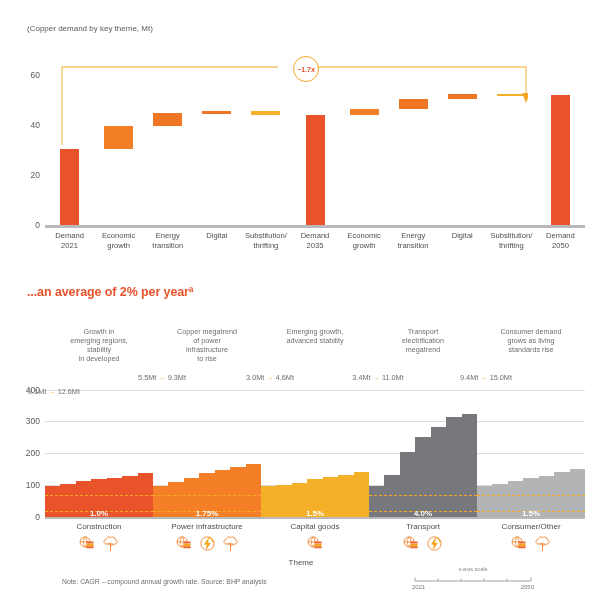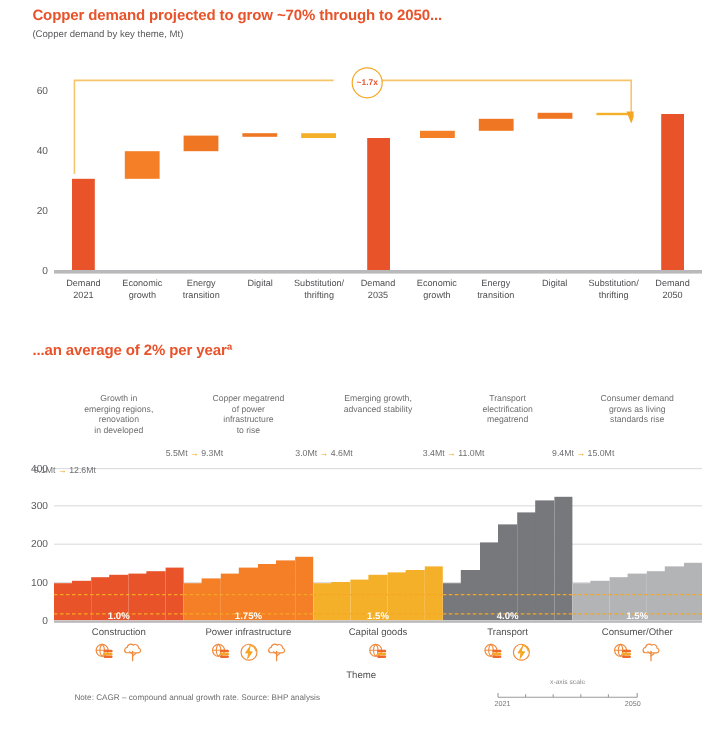--- a/index.html
+++ b/index.html
@@ -121,21 +121,20 @@
     font-size:5.6px; color:#8a8a8d;
   }
   #scale-start { position:absolute; left:0; top:18px; font-size:6px; color:#7a7a7d; }
   #scale-end   { position:absolute; right:0; top:18px; font-size:6px; color:#7a7a7d; }
 </style>
 </head>
 <body>
 
 <div id="panel1">
 
-  <div id="p1-title" class="title">Copper demand projected to grow ~70% through to 2050...</div>
   <div id="p1-sub" class="subtitle">(Copper demand by key theme, Mt)</div>
 
   <div id="p1-ylabels">
       <div class="yt1" style="top: 170px;">0</div>
       <div class="yt1" style="top: 120px;">20</div>
       <div class="yt1" style="top: 70px;">40</div>
       <div class="yt1" style="top: 20px;">60</div>
     </div>
   <div id="p1-plot">
       <div class="wf-bar" style="left: 15.0455px; top: 93.75px; width: 19px; height: 76.25px; background: rgb(232, 83, 42);"></div>
@@ -208,21 +207,21 @@
 </div>
 
 <div id="panel2">
 
   <div id="p2-title" class="title">...an average of 2% per yearª</div>
 
   <div id="p2-notes">
       <div class="theme-note" style="left: 33px; width: 132px;">
         <div>Growth in</div>
         <div>emerging regions,</div>
-        <div>renovation</div>
+        <div>stability</div>
         <div>in developed</div>
       </div>
       <div class="theme-note" style="left: 141px; width: 132px;">
         <div>Copper megatrend</div>
         <div>of power</div>
         <div>infrastructure</div>
         <div>to rise</div>
       </div>
       <div class="theme-note" style="left: 249px; width: 132px;">
         <div>Emerging growth,</div>

